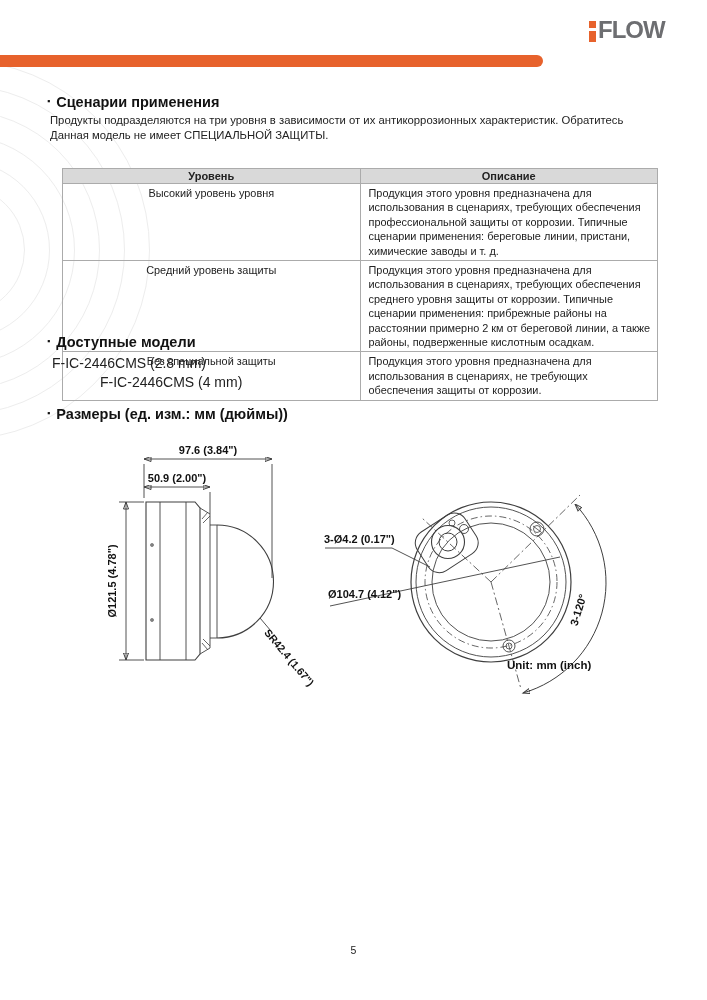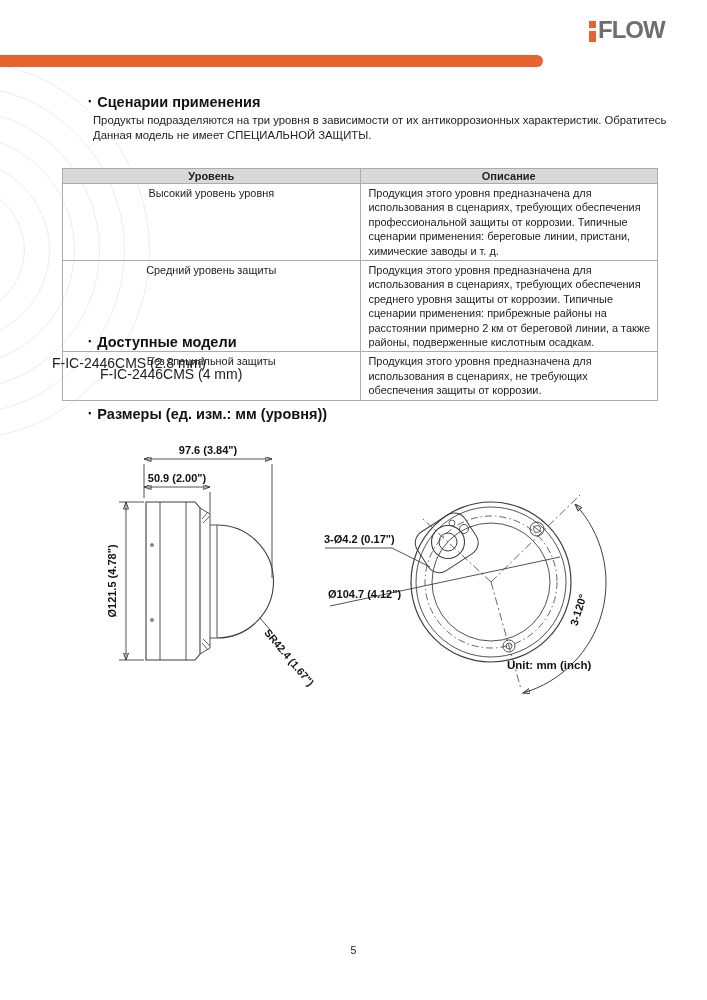--- a/index.html
+++ b/index.html
@@ -16,39 +16,39 @@
   
   .logo { position:absolute; top:19px; left:589px; display:flex; align-items:flex-start; }
   .logo-i { display:flex; flex-direction:column; align-items:center; margin:2px 2px 0 0; }
   .logo-i .dot  { width:7px; height:7px; background:#E7622C; }
   .logo-i .stem { width:7px; height:11px; background:#E7622C; margin-top:3px; }
   .logo-text { font-size:24px; font-weight:bold; color:#6D6E71; letter-spacing:-1px; line-height:22px; }
 
   .topbar { position:absolute; top:55px; left:0; width:543px; height:12px;
             background:#E7622C; border-radius:0 6px 6px 0; }
 
-  .heading { position:absolute; font-size:14.5px; font-weight:bold; color:#121212; white-space:nowrap;margin-left:41px; }
+  .heading { position:absolute; font-size:14.5px; font-weight:bold; color:#121212; white-space:nowrap; }
   .heading .bullet { font-size:9px; vertical-align:3px; margin-right:6px; }
   .h1 { left:47px; top:94px; }
   .h2 { left:47px; top:334px; }
   .h3 { left:47px; top:406px; }
 
-  .para { position:absolute; left:50px; top:113px; font-size:11.3px; line-height:15.2px; color:#222;margin-left:43px; }
+  .para { position:absolute; left:50px; top:113px; font-size:11.3px; line-height:15.2px; color:#222; }
   .para div { white-space:nowrap; }
 
   table.spec { position:absolute; left:62px; top:168px; width:596px;
                border-collapse:collapse; table-layout:fixed; font-size:10.9px; color:#222; }
   table.spec th, table.spec td { border:1px solid #ABABAB; }
   table.spec th { background:#D9D9D9; font-weight:bold; height:14px; padding:1px 0; font-size:11px; }
   td.level { width:167px; text-align:center; vertical-align:top; padding-top:3px; }
   td.desc  { vertical-align:top; padding:2px 6px 2px 8px; line-height:14.4px; }
   tr.r1 td { height:50px; } tr.r2 td { height:66px; } tr.r3 td { height:33px; }
 
   .model-item { position:absolute; left:52px; font-size:14px; color:#222; white-space:nowrap; }
-  .m1 { top:355px; } .m2 { top:366px;padding-left:48px; }
+  .m1 { top:355px; } .m2 { top:374px;padding-left:48px; }
 
   svg.drawing { position:absolute; overflow:visible; }
   .drawing-side   { left:98px;  top:438px; }
   .drawing-bottom { left:322px; top:483px; }
   svg.drawing line, svg.drawing path, svg.drawing polyline, svg.drawing rect, svg.drawing circle
     { stroke:#3f3f3f; fill:none; }
   text.dim { font-family:"Liberation Sans", sans-serif; font-size:11px; font-weight:bold; fill:#111; stroke:none; }
   text.dim-s { font-family:"Liberation Sans", sans-serif; font-size:10.5px; font-weight:bold; fill:#111; stroke:none; }
 
   .unit-note { position:absolute; left:507px; top:659px; font-size:11.5px; font-weight:bold; color:#111; }
@@ -107,21 +107,21 @@
   </tbody>
     </table>
 
   <div class="heading h2">
     <span class="bullet">▪</span><span>Доступные модели</span>
   </div>
   <div class="model-item m1">F-IC-2446CMS (2.8 mm)</div>
   <div class="model-item m2">F-IC-2446CMS (4 mm)</div>
 
   <div class="heading h3">
-    <span class="bullet">▪</span><span>Размеры (ед. изм.: мм (уровня))</span>
+    <span class="bullet">▪</span><span>Размеры (ед. изм.: мм (дюймы))</span>
   </div>
 
   <svg class="drawing drawing-side" width="225" height="270" viewBox="0 0 225 270">
     <defs>
       <marker id="ae1" markerWidth="9" markerHeight="7" refX="7" refY="2.5" orient="auto" markerUnits="userSpaceOnUse">
         <path d="M0,0 L7,2.5 L0,5 Z" fill="#3f3f3f" stroke="none"></path>
       </marker>
       <marker id="as1" markerWidth="9" markerHeight="7" refX="0" refY="2.5" orient="auto" markerUnits="userSpaceOnUse">
         <path d="M7,0 L0,2.5 L7,5 Z" fill="#3f3f3f" stroke="none"></path>
       </marker>

